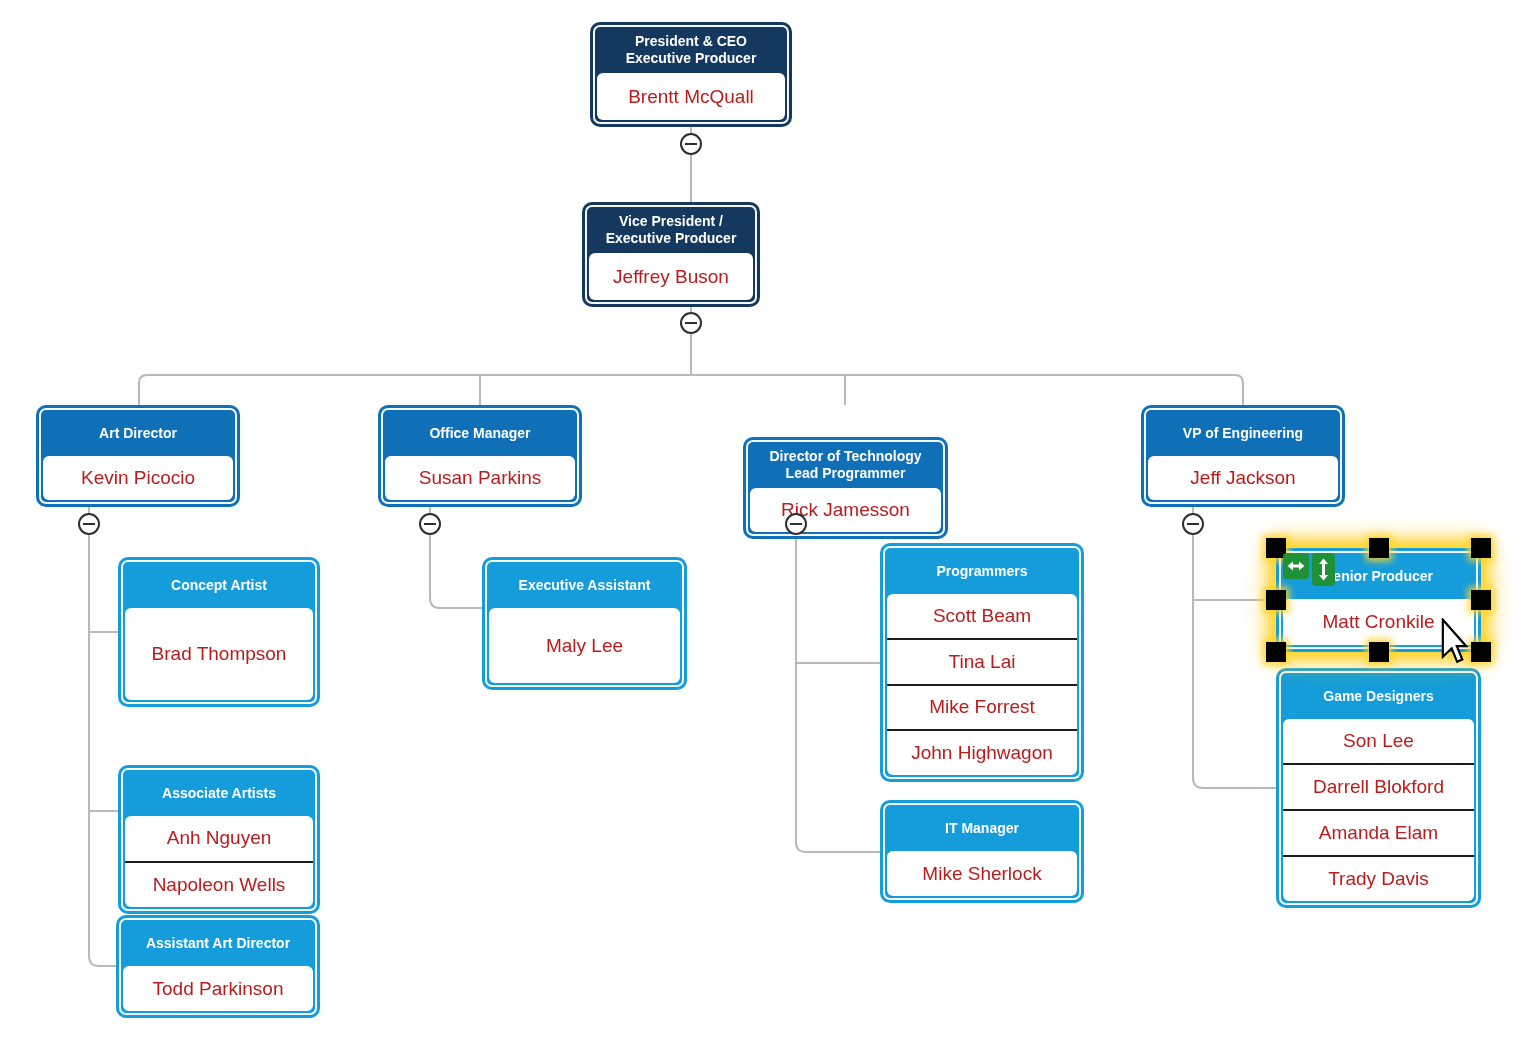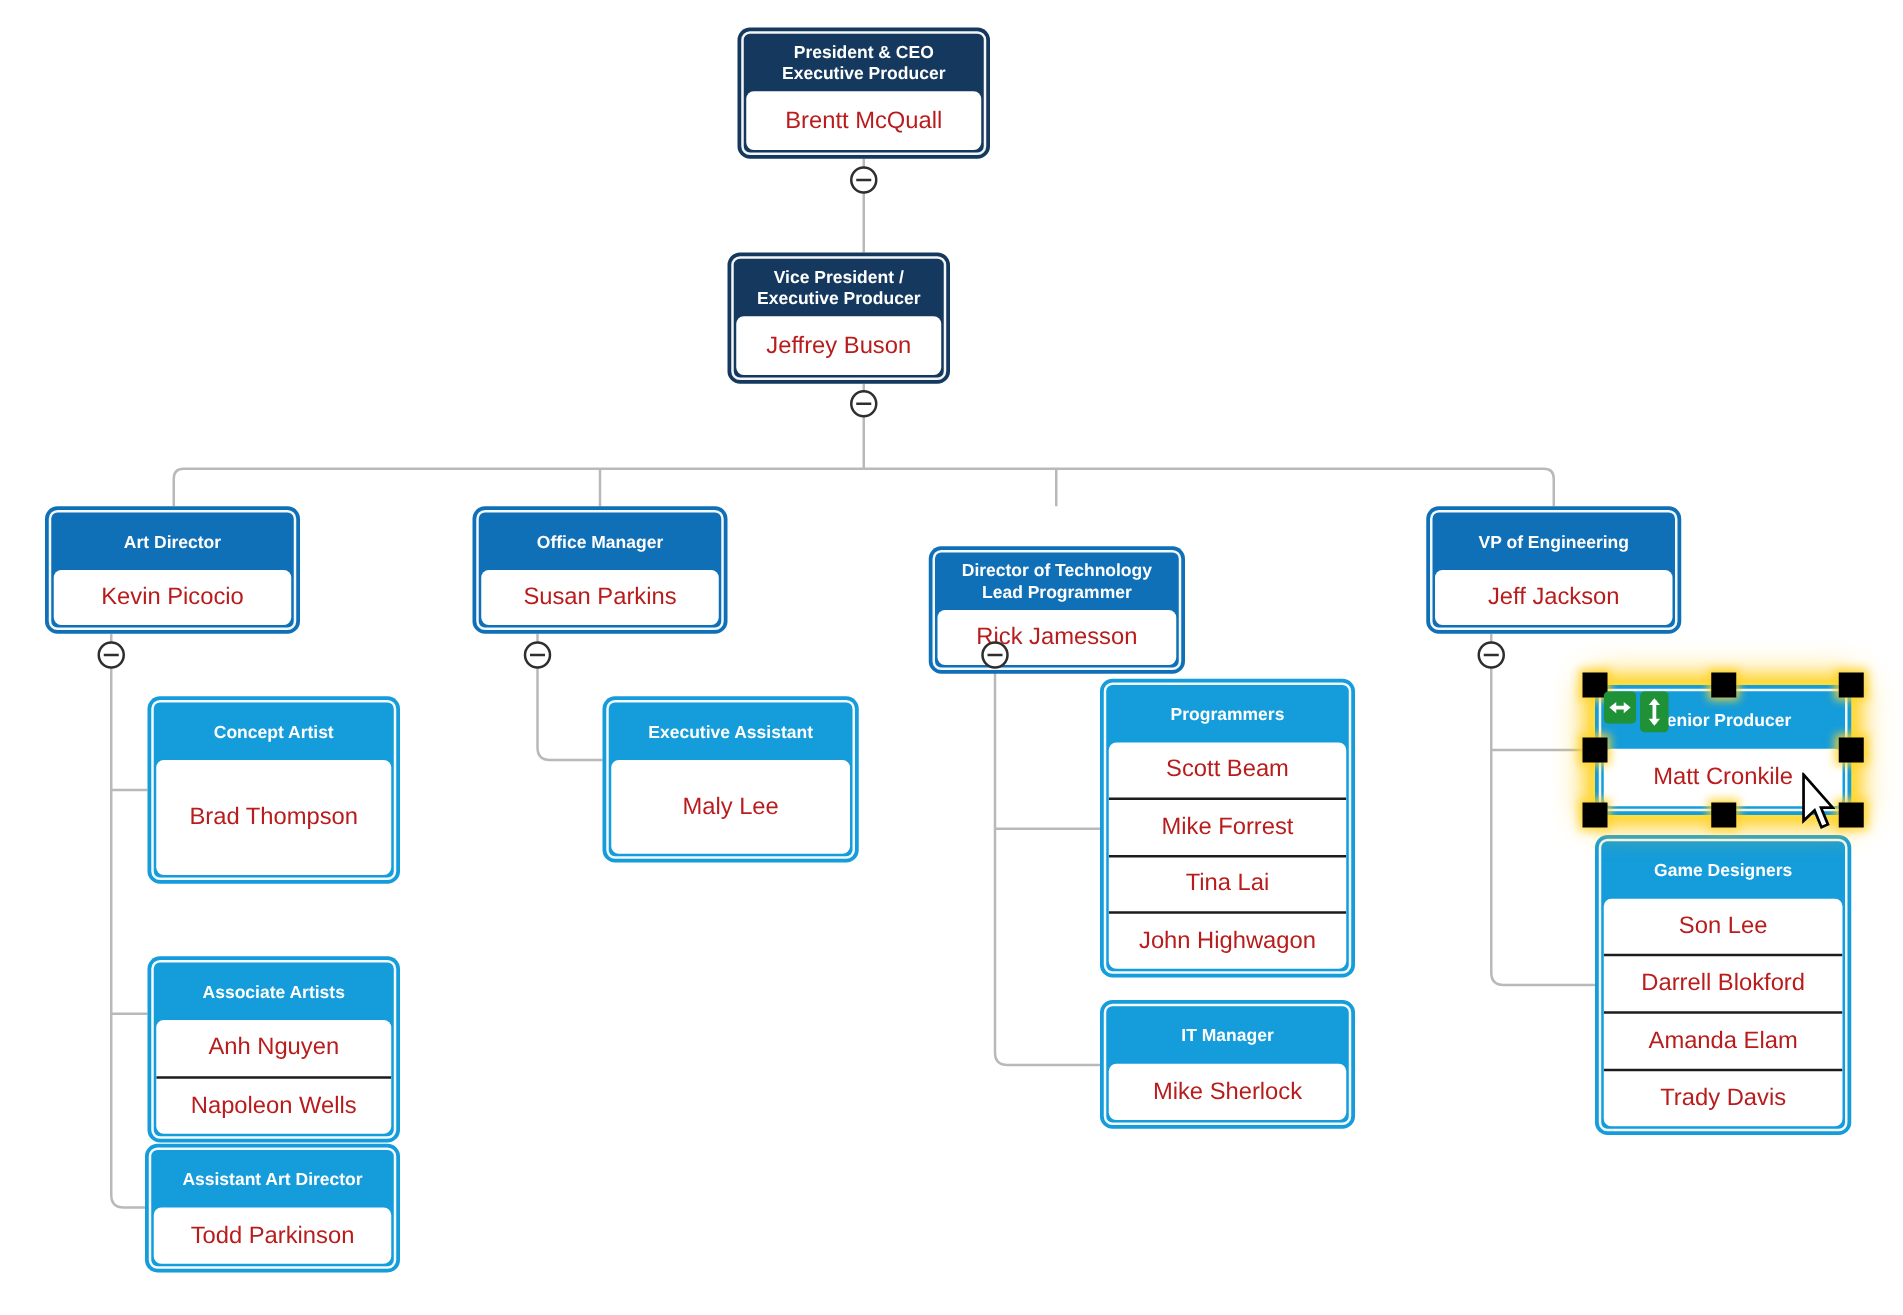--- a/index.html
+++ b/index.html
@@ -106,22 +106,22 @@
       <div class="node" style="left: 482px; top: 557px; width: 205px; height: 133px; background: rgb(20, 156, 219);">
         <div class="title">Executive Assistant</div>
         <div class="body">
           <div class="row">Maly Lee</div>
         </div>
       </div>
       <div class="node" style="left: 880px; top: 543px; width: 204px; height: 239px; background: rgb(20, 156, 219);">
         <div class="title">Programmers</div>
         <div class="body">
           <div class="row">Scott Beam</div>
+          <div class="row">Tina Lai</div>
           <div class="row">Mike Forrest</div>
-          <div class="row">Tina Lai</div>
           <div class="row">John Highwagon</div>
         </div>
       </div>
       <div class="node" style="left: 880px; top: 800px; width: 204px; height: 103px; background: rgb(20, 156, 219);">
         <div class="title">IT Manager</div>
         <div class="body">
           <div class="row">Mike Sherlock</div>
         </div>
       </div>
       <div class="node selected" style="left: 1276px; top: 548px; width: 205px; height: 104px; background: rgb(20, 156, 219);">

